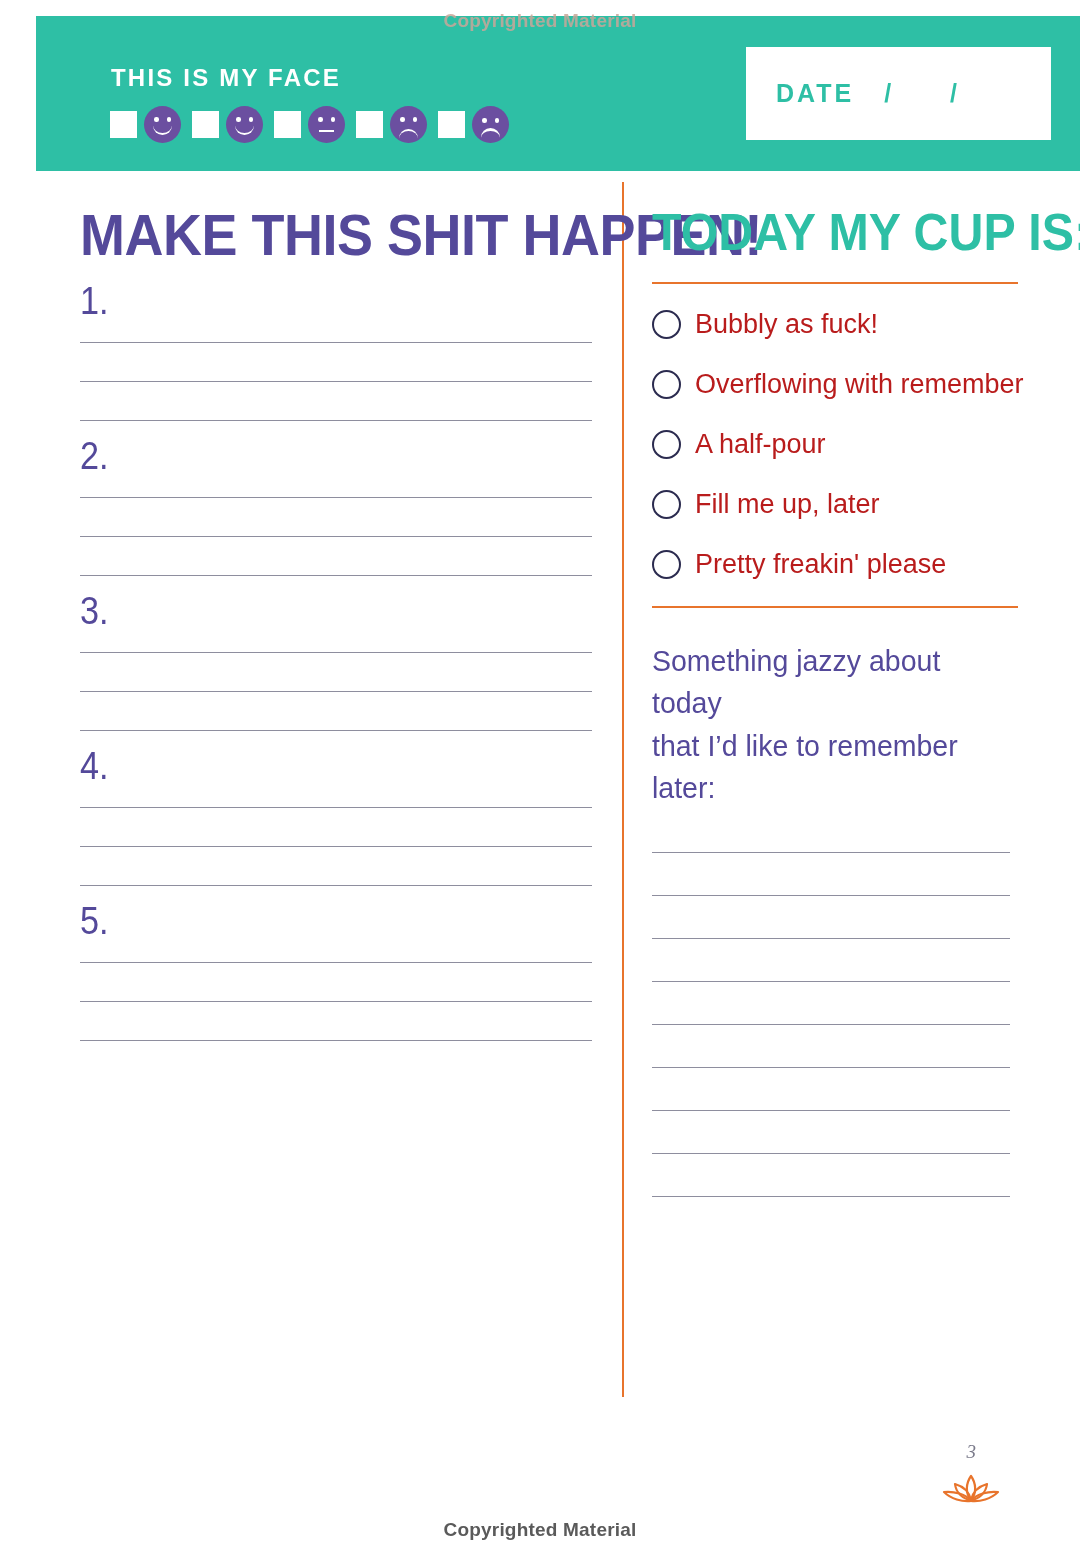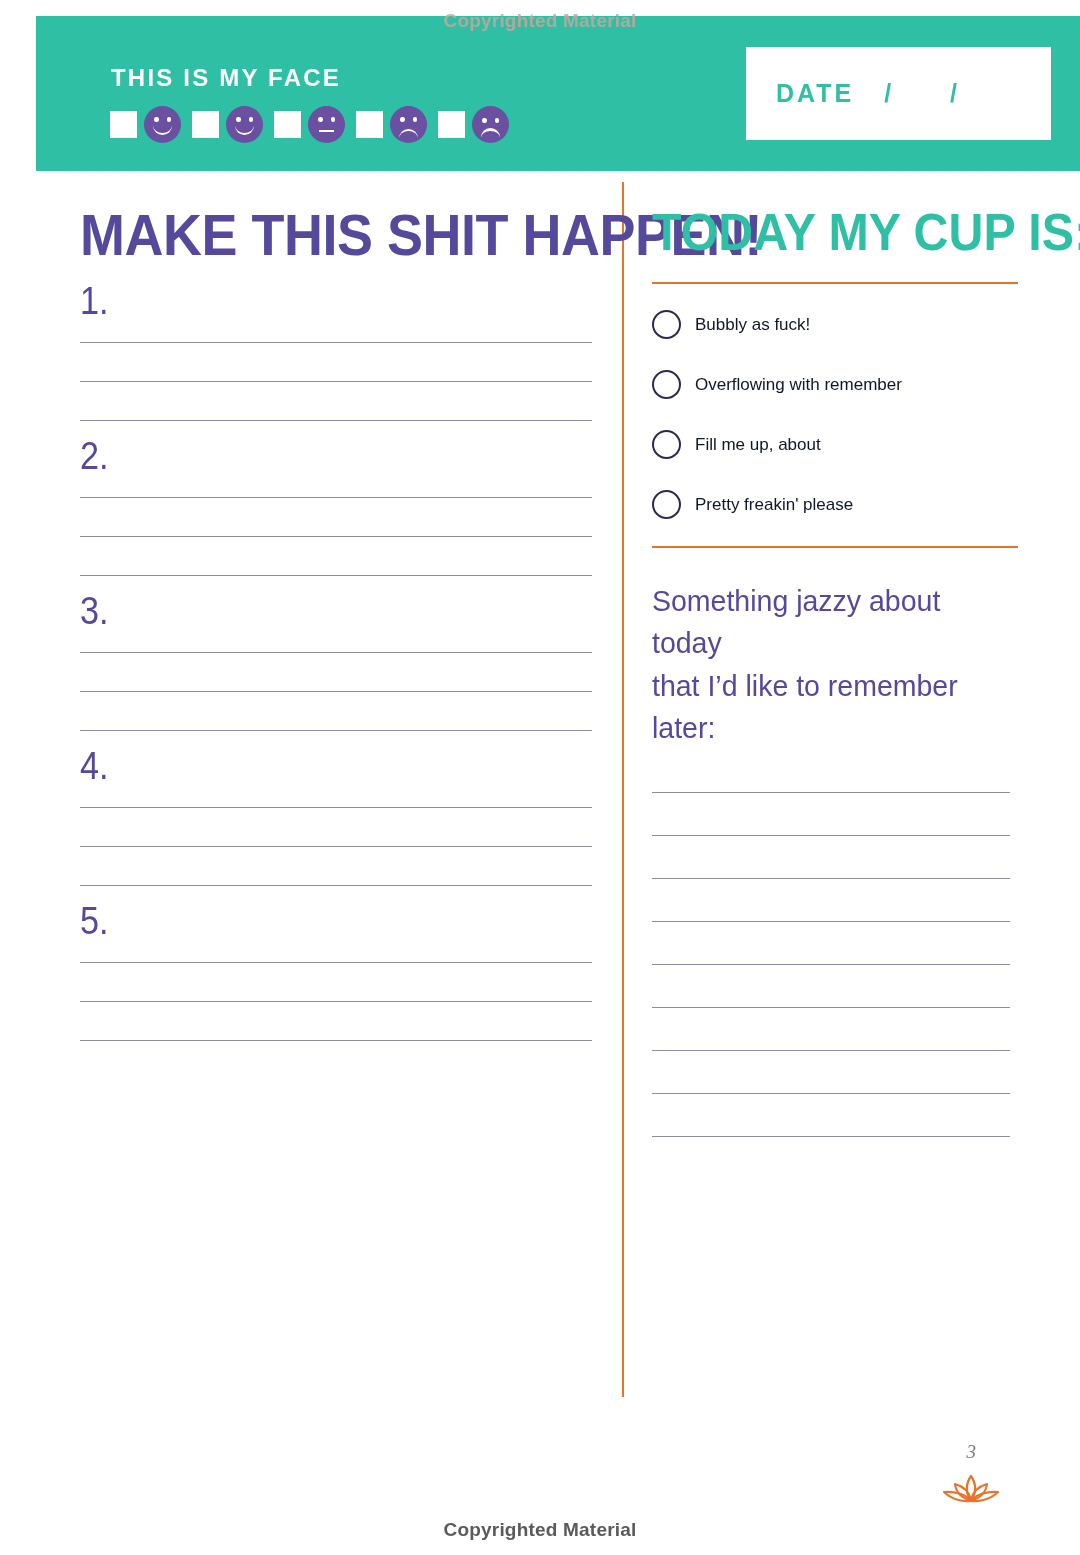--- a/index.html
+++ b/index.html
@@ -245,22 +245,22 @@
     width: 25px;
     height: 25px;
     border-radius: 50%;
     border: 2.5px solid #2b2b4f;
     flex: 0 0 auto;
     margin-right: 14px;
     background: #ffffff;
   }
   .cup-label {
     font-family: "Liberation Sans", sans-serif;
-    font-size: 17px;
-    color: #0f172a;
+    font-size: 27px;
+    color: #b91c1c;
     white-space: nowrap;
   }
   .orange-rule.bottom {
     margin-top: 18px;
   }
   .memo-prompt {
     margin-top: 32px;
     font-family: "Liberation Sans Narrow", "Liberation Sans", sans-serif;
     font-size: 30px;
     color: #54499a;
@@ -394,21 +394,25 @@
     <div class="cup-option">
       <span class="cup-circle"></span>
       <span class="cup-label">Bubbly as fuck!</span>
     </div>
     <div class="cup-option">
       <span class="cup-circle"></span>
       <span class="cup-label">Overflowing with remember</span>
     </div>
     <div class="cup-option">
       <span class="cup-circle"></span>
-      <span class="cup-label">Fill me up, about</span>
+      <span class="cup-label">A half-pour</span>
+    </div>
+    <div class="cup-option">
+      <span class="cup-circle"></span>
+      <span class="cup-label">Fill me up, later</span>
     </div>
     <div class="cup-option">
       <span class="cup-circle"></span>
       <span class="cup-label">Pretty freakin' please</span>
     </div>
   </div>
 
   <div class="orange-rule bottom"></div>
 
   <div class="memo-prompt">

